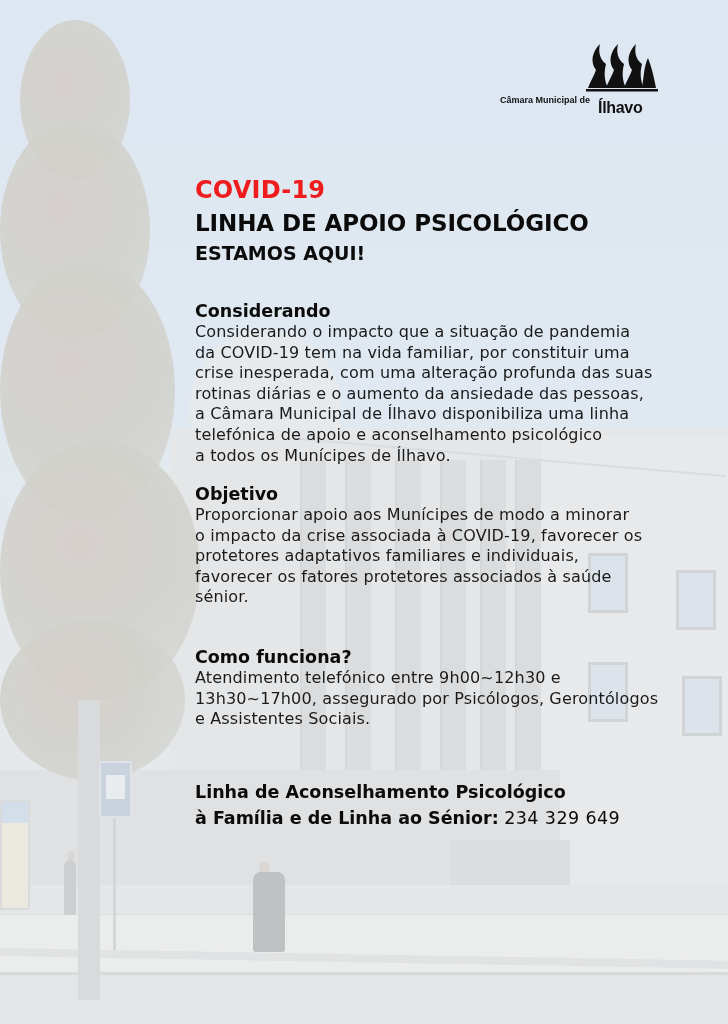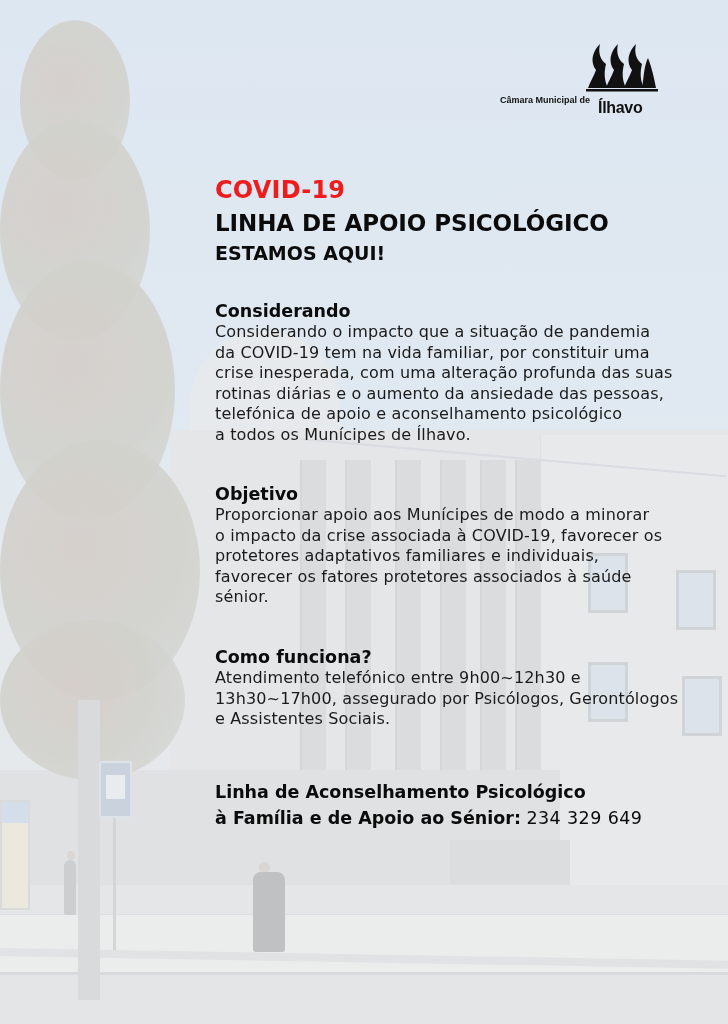--- a/index.html
+++ b/index.html
@@ -124,21 +124,21 @@
       font-family: "Liberation Sans", sans-serif;
       font-weight: bold; font-size: 9px; color: #111; white-space: nowrap;
     }
     .logo-name {
       position: absolute; left: 100px; top: 57px;
       font-family: "Liberation Sans", sans-serif;
       font-weight: bold; font-size: 16px; color: #111; letter-spacing: -0.3px;
     }
 
     
-    .content { position: absolute; left: 195px; top: 176px; width: 500px; margin-left: 20px; }
+    .content { position: absolute; left: 195px; top: 176px; width: 500px; }
     .title-covid {
       font-family: "DejaVu Sans", sans-serif;
       font-weight: bold; font-size: 24px; color: #ee1c1c; line-height: 28px;
       letter-spacing: 0.2px;
     }
     .title-main {
       font-family: "DejaVu Sans", sans-serif;
       font-weight: bold; font-size: 23px; color: #0b0b0b; line-height: 34px;
       margin-top: 2px; letter-spacing: -0.1px;
     }
@@ -238,20 +238,21 @@
   <div class="title-main">LINHA DE APOIO PSICOLÓGICO</div>
   <div class="title-sub">ESTAMOS AQUI!</div>
 
   <div class="section sec-1">
     <div class="section-heading">Considerando</div>
     <div class="section-body">
       <span class="line">Considerando o impacto que a situação de pandemia</span>
       <span class="line">da COVID-19 tem na vida familiar, por constituir uma</span>
       <span class="line">crise inesperada, com uma alteração profunda das suas</span>
       <span class="line">rotinas diárias e o aumento da ansiedade das pessoas,</span>
+      <span class="line">a Câmara Municipal de Ílhavo disponibiliza uma linha</span>
       <span class="line">telefónica de apoio e aconselhamento psicológico</span>
       <span class="line">a todos os Munícipes de Ílhavo.</span>
     </div>
   </div>
 
   <div class="section sec-2">
     <div class="section-heading">Objetivo</div>
     <div class="section-body">
       <span class="line">Proporcionar apoio aos Munícipes de modo a minorar</span>
       <span class="line">o impacto da crise associada à COVID-19, favorecer os</span>
@@ -266,17 +267,17 @@
     <div class="section-body">
       <span class="line">Atendimento telefónico entre 9h00~12h30 e</span>
       <span class="line">13h30~17h00, assegurado por Psicólogos, Gerontólogos</span>
       <span class="line">e Assistentes Sociais.</span>
     </div>
   </div>
 
   <div class="contact">
     <span class="contact-line contact-label">Linha de Aconselhamento Psicológico</span>
     <span class="contact-line">
-      <span class="contact-label">à Família e de Apoio ao Sénior:</span>
+      <span class="contact-label">à Família e de Linha ao Sénior:</span>
       <span class="contact-phone">234 329 649</span>
     </span>
   </div>
 </div>
 
 </body></html>

